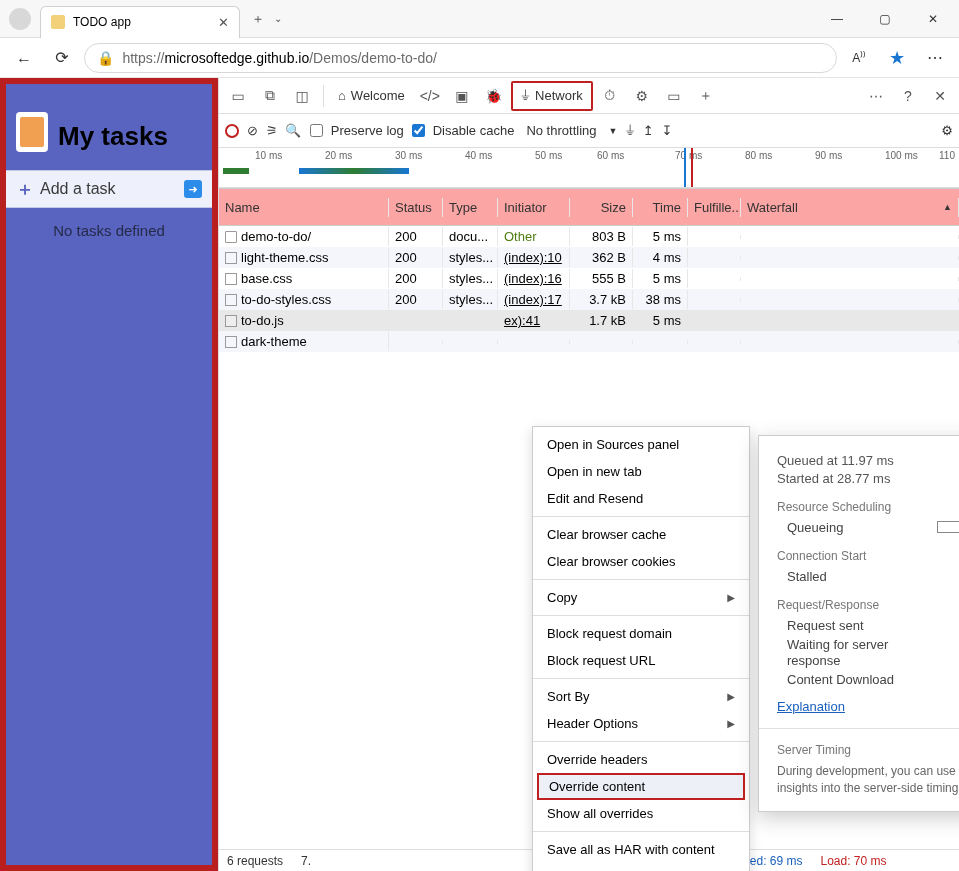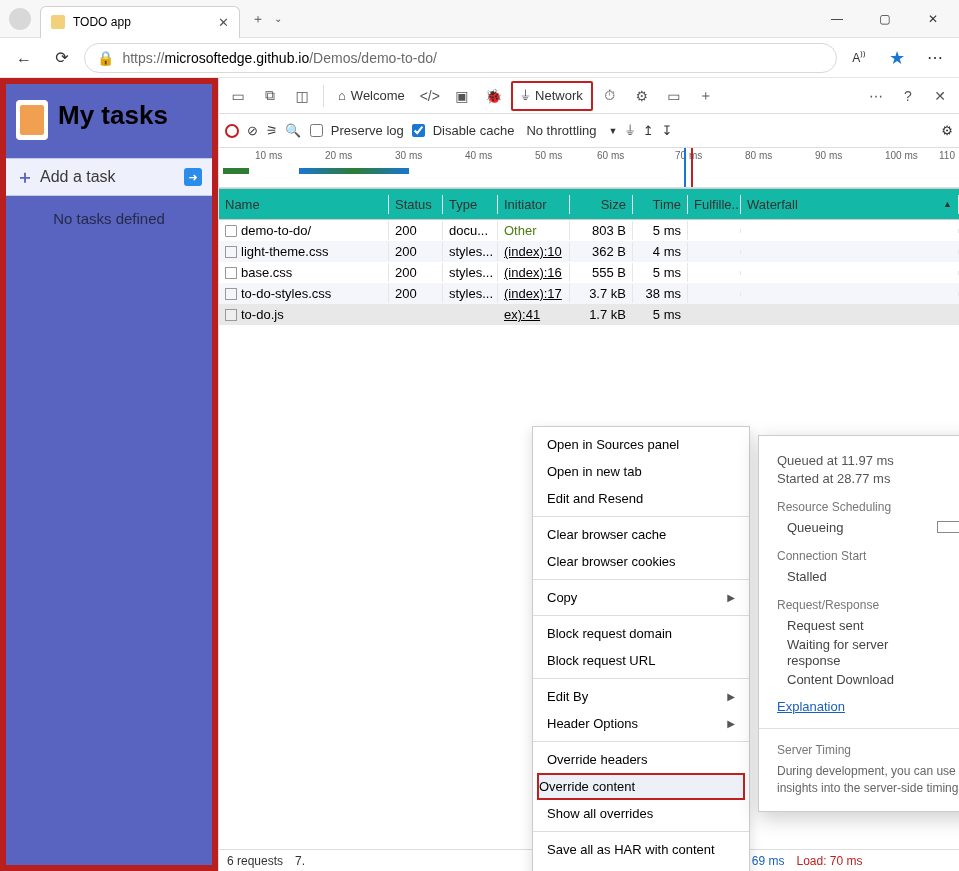--- a/index.html
+++ b/index.html
@@ -22,21 +22,21 @@
 .ab-btn { width:32px; height:32px; display:flex; align-items:center; justify-content:center; color:#333; font-size:16px; cursor:pointer; border-radius:4px;}
 .addr { flex:1; height:30px; border:1px solid #d8d8d8; border-radius:15px; display:flex; align-items:center; padding:0 12px; gap:8px; font-size:14px; color:#6a6a6a;}
 .addr .lock { color:#666; }
 .addr .url b { color:#000; font-weight:normal; }
 .star { color:#1976d2; font-size:18px; }
 
 .main { display:flex; height: calc(871px - 78px); }
 
 
 .left-app { width: 218px; background:#5864bf; border:6px solid #b91f1f; position:relative; }
-.title-row { display:flex; align-items:flex-start; gap:10px; padding:16px 10px 18px; }
+.title-row { display:flex; align-items:flex-end; gap:10px; padding:28px 10px 18px; }
 .clip-ico { width:32px; height:40px; background:#fff; border-radius:4px; display:flex; align-items:center; justify-content:center; }
 .clip-ico::before { content:""; width:24px; height:30px; background:#f0a050; border-radius:2px; }
 .title-row h1 { font-size:26px; font-weight:800; color:#000; }
 .add-task { background:#eef0fb; height:38px; display:flex; align-items:center; padding:0 10px; color:#3a3a3a; font-size:16px; cursor:text; border-top:1px solid #c5c9e8; border-bottom:1px solid #c5c9e8;}
 .add-task .plus { color:#5864bf; font-weight:bold; margin-right:6px; font-size:18px; }
 .add-task .arrow { margin-left:auto; width:18px; height:18px; background:#2b8cea; border-radius:3px; display:flex; align-items:center; justify-content:center; color:#fff; font-size:11px;}
 .no-tasks { text-align:center; padding:14px 0; color:#262a4a; font-size:15px; }
 
 
 .devtools { flex:1; display:flex; flex-direction:column; border-left:1px solid #ddd; position:relative; }
@@ -53,21 +53,21 @@
 .dt-tools2 .ck input { accent-color:#1976d2; }
 .dt-tools2 .throttle { border:none; padding:2px 4px; font-size:13px; }
 .dt-tools2 .gear { margin-left:auto; }
 
 .timeline { height:40px; border-bottom:1px solid #ddd; position:relative; font-size:10px; color:#666; }
 .timeline .tick { position:absolute; top:2px; }
 .timeline .bar { position:absolute; top:20px; height:6px; }
 
 .net-grid { flex:0 0 auto; }
 .grid-head, .grid-row { display:flex; font-size:13px; }
-.grid-head { background:#14b8a6; border-bottom:1px solid #ccc; height:32px; align-items:center; color:#333; border-top:1px solid #ccc;}
+.grid-head { background:#fca5a5; border-bottom:1px solid #ccc; height:38px; align-items:center; color:#333; border-top:1px solid #ccc;}
 .grid-head > div, .grid-row > div { border-right:1px solid #e7e7e7; padding:2px 6px; overflow:hidden; white-space:nowrap; text-overflow:ellipsis; display:flex; align-items:center;}
 .c-name { width:170px; }
 .c-status { width:54px; }
 .c-type { width:55px; }
 .c-init { width:72px; }
 .c-size { width:63px; justify-content:flex-end; }
 .c-time { width:55px; justify-content:flex-end; }
 .c-ful { width:53px; }
 .c-wf { flex:1; position:relative; }
 .grid-row { height:21px; align-items:center; }
@@ -78,38 +78,38 @@
 .file-ico { width:12px; height:12px; margin-right:4px; flex-shrink:0; }
 .fi-doc { border:1px solid #999; border-radius:1px;}
 .fi-css { border:1px solid #999;}
 .fi-js { border:1px solid #999; background:#eee;}
 
 .sort-arrow { margin-left:auto; font-size:9px; }
 
 
 .ctx-menu { position:absolute; left:313px; top:348px; width:218px; background:#fff; border:1px solid #ccc; box-shadow:0 4px 12px rgba(0,0,0,0.15); font-size:13px; z-index:50; padding:4px 0;}
 .ctx-menu .mi { padding:6px 14px; cursor:pointer; display:flex; align-items:center;}
-.ctx-menu .mi.hl { background:#eef0f8; border:2px solid #c02020; margin:0 4px; padding:4px 0;}
+.ctx-menu .mi.hl { background:#eef0f8; border:2px solid #c02020; margin:0 4px; padding:4px 10px;}
 .ctx-menu .msep { height:1px; background:#ddd; margin:4px 0;}
 .ctx-menu .sub { margin-left:auto; font-size:10px; color:#555;}
 
 
 .timing-pop { position:absolute; left:539px; top:357px; width:408px; background:#fff; border:1px solid #ccc; box-shadow:0 6px 20px rgba(0,0,0,0.2); padding:14px 18px; font-size:13px; z-index:60; color:#333;}
 .timing-pop .line { margin:3px 0; color:#555;}
 .timing-pop .sec-h { display:flex; justify-content:space-between; color:#777; font-size:12px; margin-top:14px; margin-bottom:6px;}
 .timing-pop .trow { display:flex; align-items:center; margin:4px 0; }
 .timing-pop .trow .lbl { flex:0 0 150px; color:#444; padding-left:10px;}
 .timing-pop .trow .bar-area { flex:1; position:relative; height:14px;}
 .timing-pop .trow .bar { position:absolute; height:12px; }
 .timing-pop .expl { color:#1a5fbf; text-decoration:underline; cursor:pointer;}
 .timing-pop hr { border:none; border-top:1px solid #e0e0e0; margin:14px -18px;}
 .timing-pop .stxt { color:#666; font-size:12px; line-height:1.4;}
 
 
-.dt-status { height:22px; border-top:1px solid #ddd; display:flex; align-items:center; padding:0 8px; font-size:12px; gap:12px; color:#333; position:absolute; bottom:0; left:0; right:0; background:#fff;}
+.dt-status { height:22px; border-top:1px solid #ddd; display:flex; align-items:center; padding:0 8px; font-size:12px; gap:18px; color:#333; position:absolute; bottom:0; left:0; right:0; background:#fff;}
 .dt-status .blue { color:#1a5fbf; }
 .dt-status .red { color:#c02020; }
 </style>
 </head>
 <body>
 
 <div class="chrome-top">
   <div class="avatar-box">
       <div class="avatar"></div>
     </div>
@@ -291,20 +291,30 @@
     <div class="c-status"></div>
     <div class="c-type"></div>
     <div class="c-init">
               <a>ex):41</a>
             </div>
     <div class="c-size">1.7 kB</div>
     <div class="c-time">5 ms</div>
     <div class="c-ful"></div>
     <div class="c-wf"></div>
           </div>
+          <div class="grid-row">
+            <div class="c-name"><span class="file-ico fi-css"></span>dark-theme</div>
+    <div class="c-status"></div>
+    <div class="c-type"></div>
+    <div class="c-init"></div>
+    <div class="c-size"></div>
+    <div class="c-time"></div>
+    <div class="c-ful"></div>
+    <div class="c-wf"></div>
+          </div>
         </div>
     </div>
 
     <div class="dt-status">
       <span>6 requests</span>
       <span>7.</span>
       <span style="margin-left:280px">6 ms</span>
       <span class="blue">DOMContentLoaded: 69 ms</span>
       <span class="red">Load: 70 ms</span>
     </div>
@@ -319,21 +329,21 @@
       <div class="msep"></div>
       <div class="mi">
           <span>Copy</span>
           <span class="sub">▶</span>
         </div>
       <div class="msep"></div>
       <div class="mi">Block request domain</div>
       <div class="mi">Block request URL</div>
       <div class="msep"></div>
       <div class="mi">
-          <span>Edit By</span>
+          <span>Sort By</span>
           <span class="sub">▶</span>
         </div>
       <div class="mi">
           <span>Header Options</span>
           <span class="sub">▶</span>
         </div>
       <div class="msep"></div>
       <div class="mi">Override headers</div>
       <div class="mi hl">Override content</div>
       <div class="mi">Show all overrides</div>

